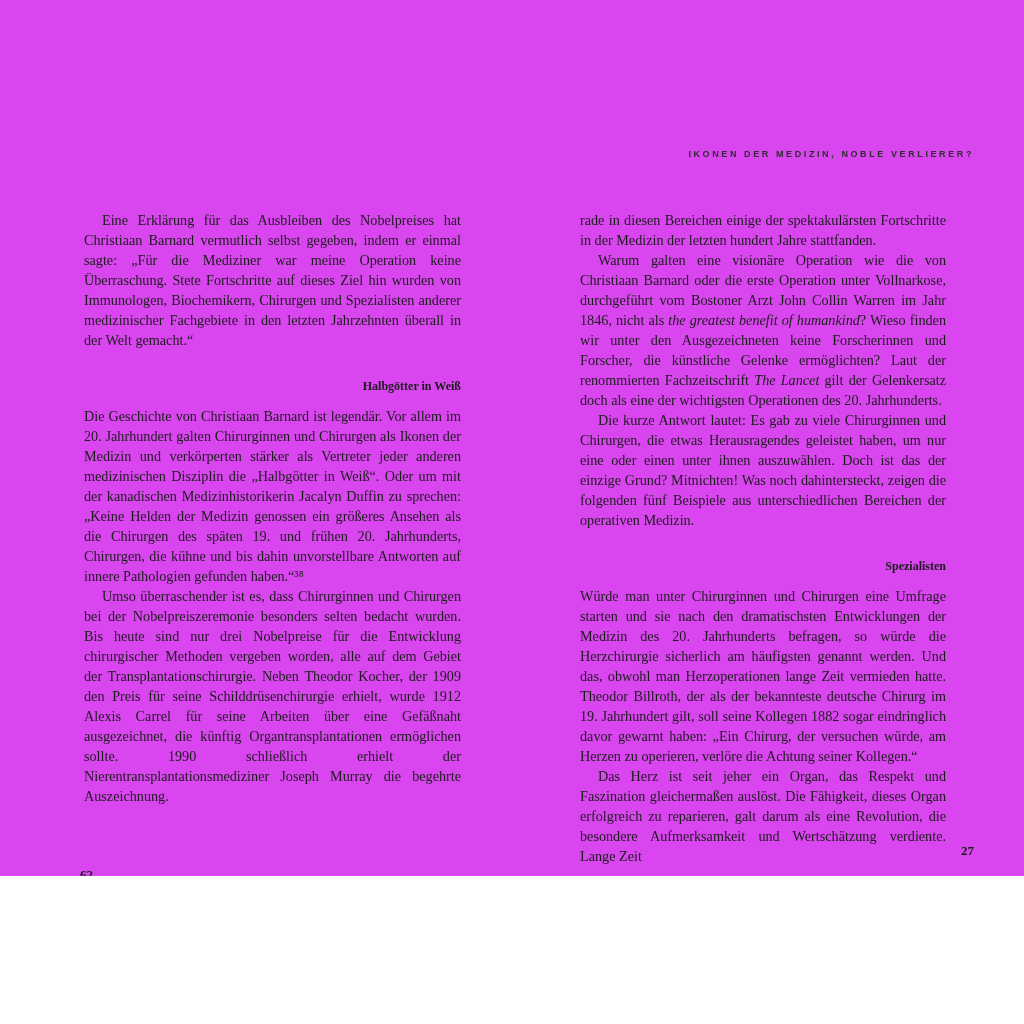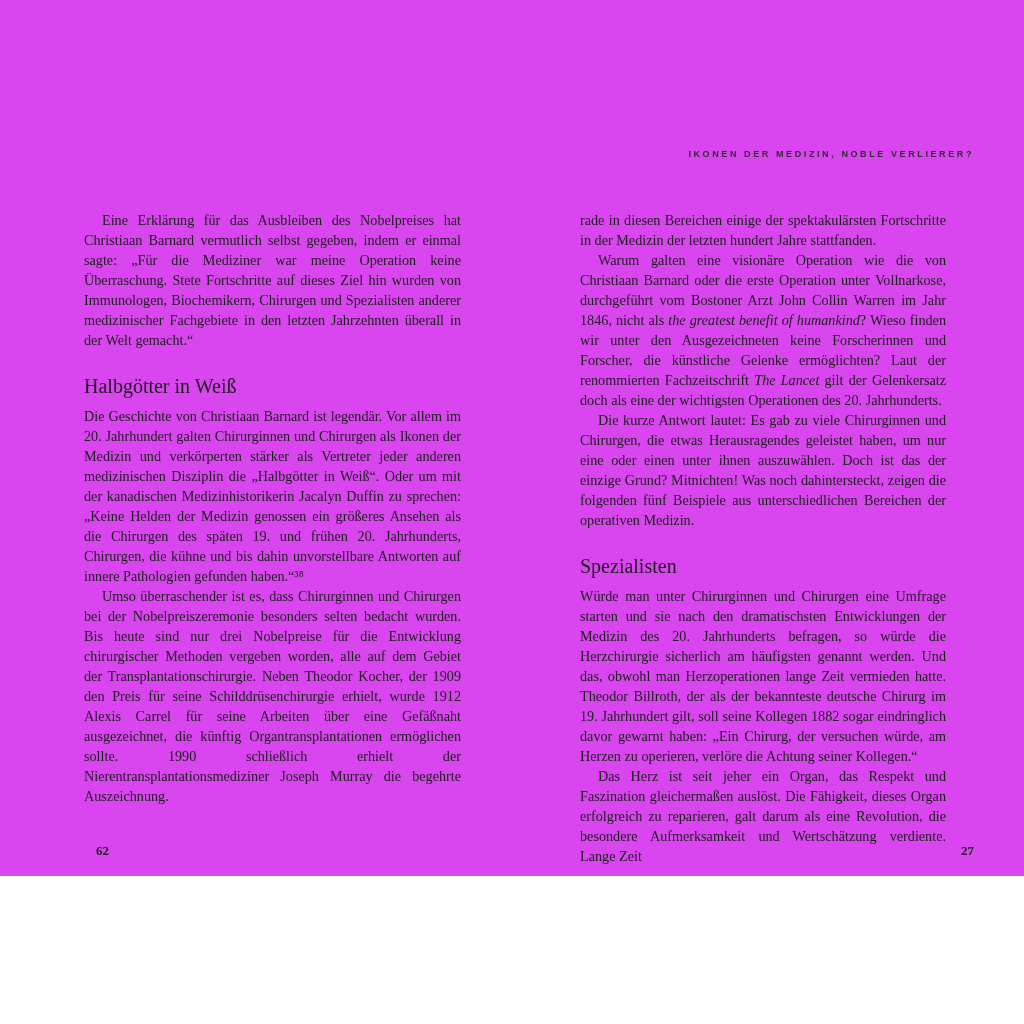--- a/index.html
+++ b/index.html
@@ -39,36 +39,36 @@
   }
   .column-left  { left: 84px;  width: 377px; }
   .column-right { left: 580px; width: 366px; }
   .column p {
     margin: 0;
   }
   .column p.indent {
     text-indent: 18px;
   }
   .column h2 {
-    font-size: 20px;
-    font-weight: 400;
+    font-size: 12px;
+    font-weight: 700;
     margin: 26px 0 10px 0;
     line-height: 20px;
-    text-align: left;
+    text-align: right;
   }
   .column em {
   }
   .folio {
     position: absolute;
     top: 843px;
     font-size: 13px;
     font-weight: 700;
     color: #1c1c1c;
   }
-  .folio-left  { left: 96px; }
+  .folio-left  { left: 80px; margin-top: 24px; }
   .folio-right { right: 79px; }
 </style>
 </head>
 <body>
 
 <div class="sheet">
 
   <div class="running-head">IKONEN DER MEDIZIN, NOBLE VERLIERER?</div>
 
   <main class="column column-left">

